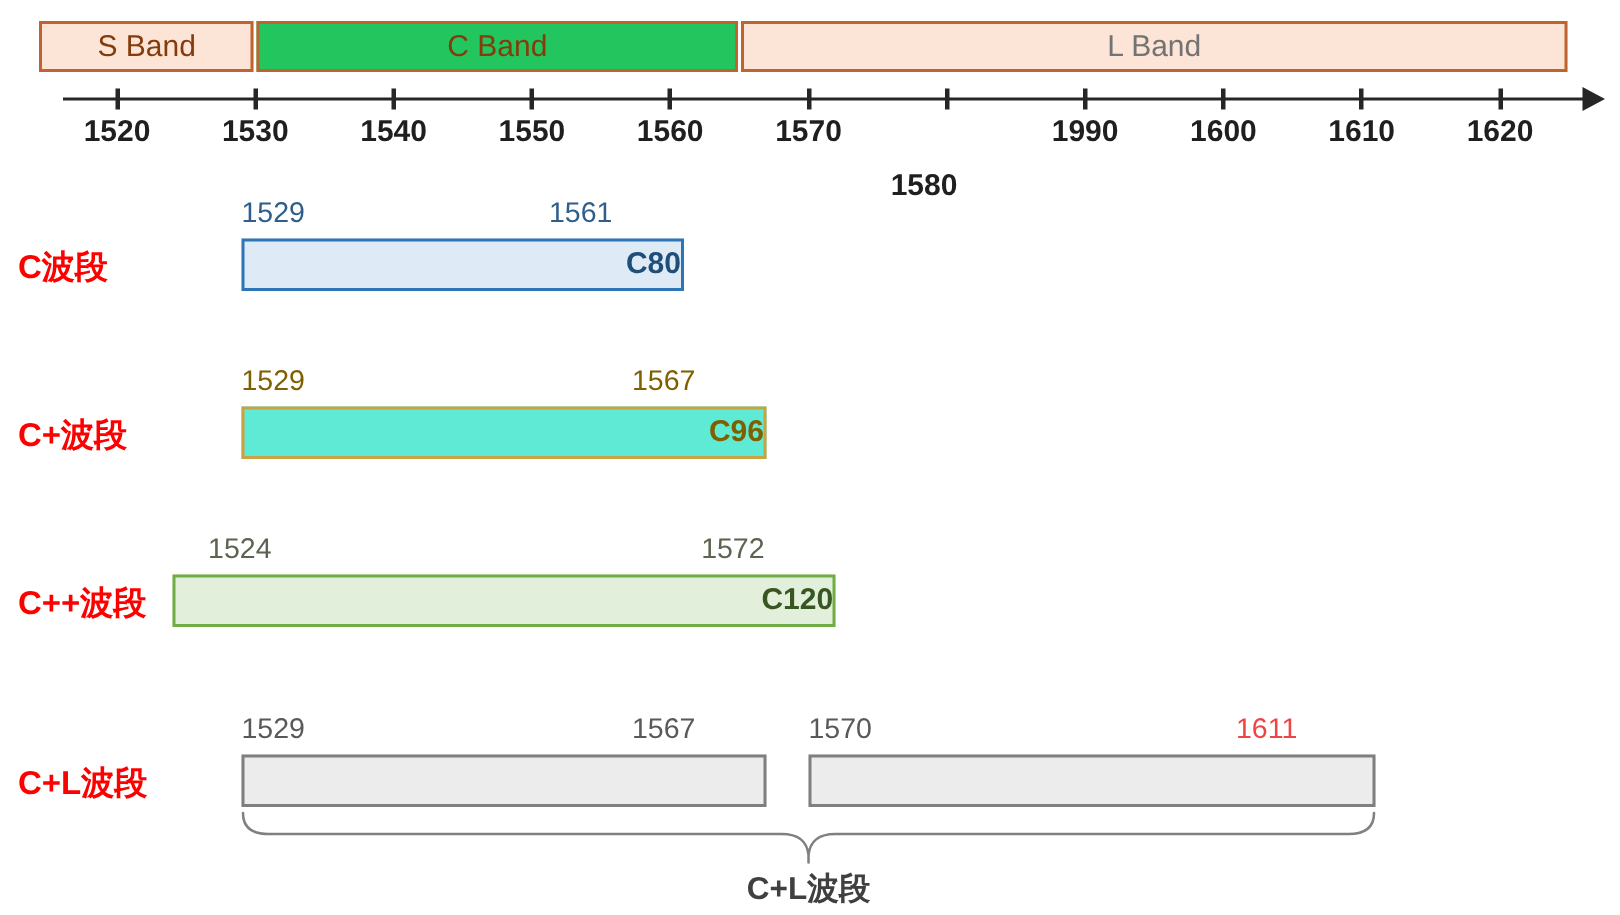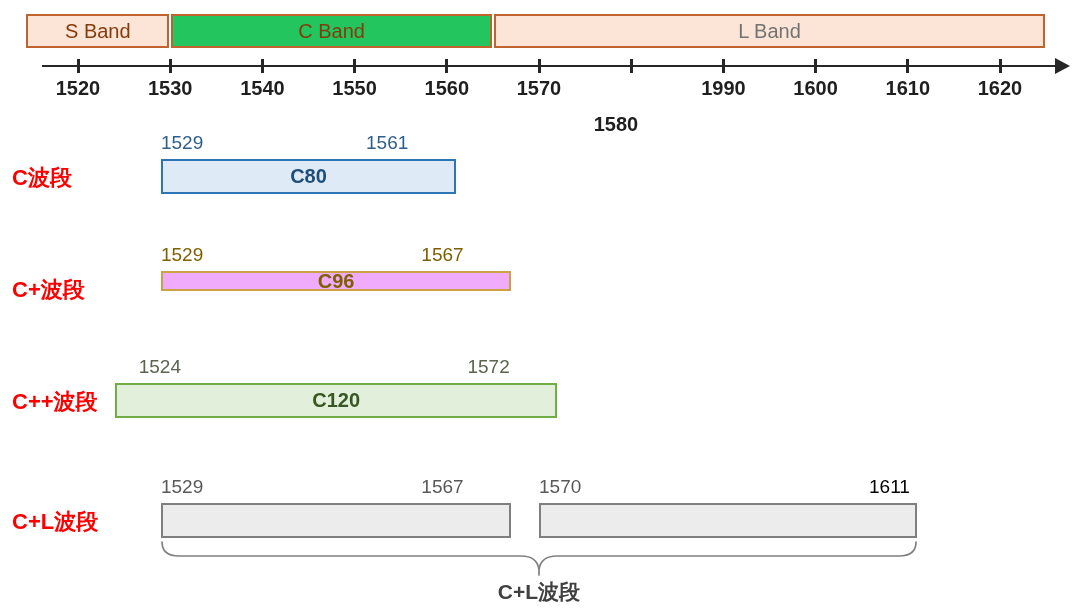--- a/index.html
+++ b/index.html
@@ -26,21 +26,21 @@
     position:absolute;top:77px;width:70px;text-align:center;
     font-size:20px;font-weight:bold;color:#1f1f1f;
   }
   
   .row-label{
     position:absolute;left:12px;font-size:22px;font-weight:bold;color:#ff0000;
     white-space:nowrap;
   }
   .range-box{
     position:absolute;height:35px;box-sizing:border-box;border-width:2px;border-style:solid;
-    display:flex;align-items:center;justify-content:center;
+    display:flex;align-items:center;justify-content:flex-end;
   }
   .range-box span{font-size:20px;font-weight:bold;white-space:nowrap;}
   .num{
     position:absolute;font-size:19px;white-space:nowrap;width:90px;
   }
   .num.start{text-align:left;}
   .num.end{text-align:left;}
   
   #brace-svg{position:absolute;overflow:visible;}
   #brace-label{
@@ -90,36 +90,36 @@
       <div class="tick-label" style="left: 965px;">1620</div>
     </div>
   <div id="rows">
       <div class="row-label" style="top: 163px;">C波段</div>
       <div class="range-box" style="top: 159px; left: 160.98px; width: 295.04px; height: 35px; background: rgb(222, 235, 247); border-color: rgb(46, 117, 182);">
         <span style="color: rgb(31, 78, 121);">C80</span>
       </div>
       <div class="num start" style="top: 132px; left: 160.98px; color: rgb(46, 95, 140);">1529</div>
       <div class="num end" style="top: 132px; left: 366.02px; color: rgb(46, 95, 140);">1561</div>
       <div class="row-label" style="top: 275px;">C+波段</div>
-      <div class="range-box" style="top: 271px; left: 160.98px; width: 350.36px; height: 20px; background: #f0abfc; border-color: rgb(201, 162, 67);">
+      <div class="range-box" style="top: 271px; left: 160.98px; width: 350.36px; height: 35px; background: #5eead4; border-color: rgb(201, 162, 67);">
         <span style="color: rgb(127, 96, 0);">C96</span>
       </div>
       <div class="num start" style="top: 244px; left: 160.98px; color: rgb(127, 96, 0);">1529</div>
       <div class="num end" style="top: 244px; left: 421.34px; color: rgb(127, 96, 0);">1567</div>
       <div class="row-label" style="top: 387px;">C++波段</div>
       <div class="range-box" style="top: 383px; left: 114.88px; width: 442.56px; height: 35px; background: rgb(226, 239, 218); border-color: rgb(112, 173, 71);">
         <span style="color: rgb(55, 86, 35);">C120</span>
       </div>
       <div class="num start" style="top: 356px; left: 114.88px; color: rgb(90, 100, 80); text-align: center;">1524</div>
       <div class="num end" style="top: 356px; left: 467.44px; color: rgb(90, 100, 80);">1572</div>
       <div class="row-label" style="top: 507px;">C+L波段</div>
       <div class="range-box" style="top: 503px; left: 160.98px; width: 350.36px; height: 35px; background: rgb(236, 236, 236); border-color: rgb(127, 127, 127);"></div>
       <div class="num start" style="top: 476px; left: 160.98px; color: rgb(89, 89, 89);">1529</div>
       <div class="num end" style="top: 476px; left: 421.34px; color: rgb(89, 89, 89);">1567</div>
       <div class="range-box" style="top: 503px; left: 539px; width: 378.02px; height: 35px; background: rgb(236, 236, 236); border-color: rgb(127, 127, 127);"></div>
       <div class="num start" style="top: 476px; left: 539px; color: rgb(89, 89, 89);">1570</div>
-      <div class="num end" style="top: 476px; left: 869px; color: #000000;">1611</div>
+      <div class="num end" style="top: 476px; left: 824px; color: #ef4444;">1611</div>
     </div>
   <svg id="brace-svg" width="756.0400000000001" height="38" viewBox="0 0 756.0400000000001 38" style="left: 160.98px; top: 541px;">
       <path d="M1,1 C1,11 7,15 18,15 L360.02000000000004,15 C372.02000000000004,15 377.02000000000004,20 378.02000000000004,29 L378.02000000000004,34 M755.0400000000001,1 C755.0400000000001,11 749.0400000000001,15 738.0400000000001,15 L396.02000000000004,15 C384.02000000000004,15 379.02000000000004,20 378.02000000000004,29" fill="none" stroke="#808080" stroke-width="1.7" stroke-linecap="round"></path>
     </svg>
   <div id="brace-label" style="left: 429px; top: 578px; color: rgb(64, 64, 64);">C+L波段</div>
 </div>
 
 </body></html>

